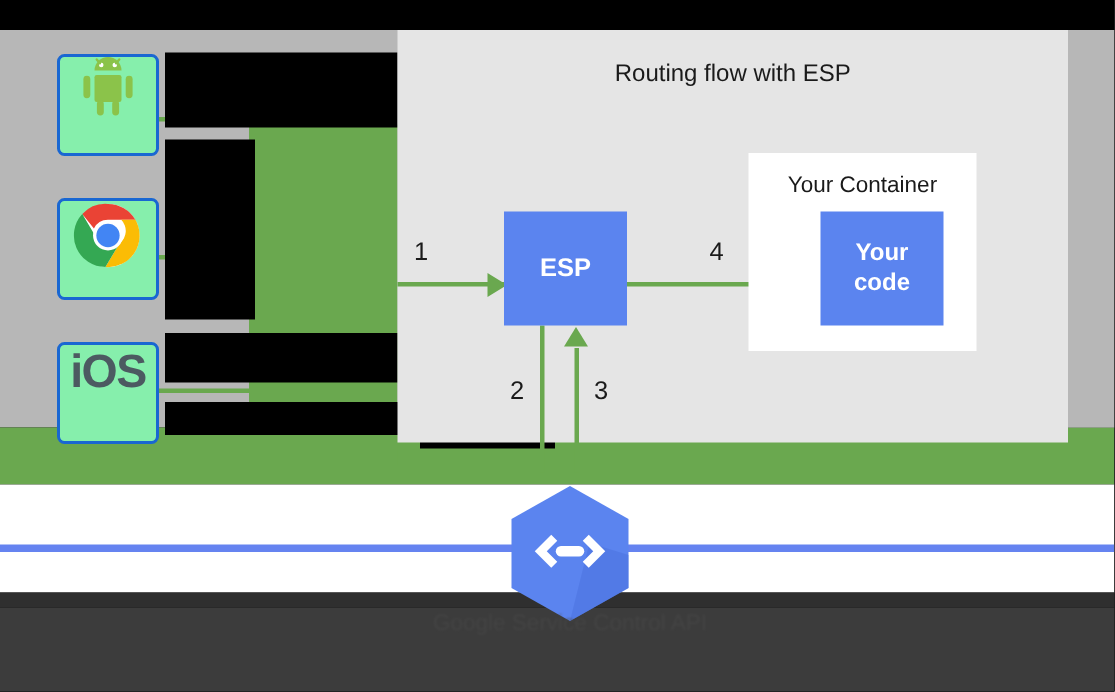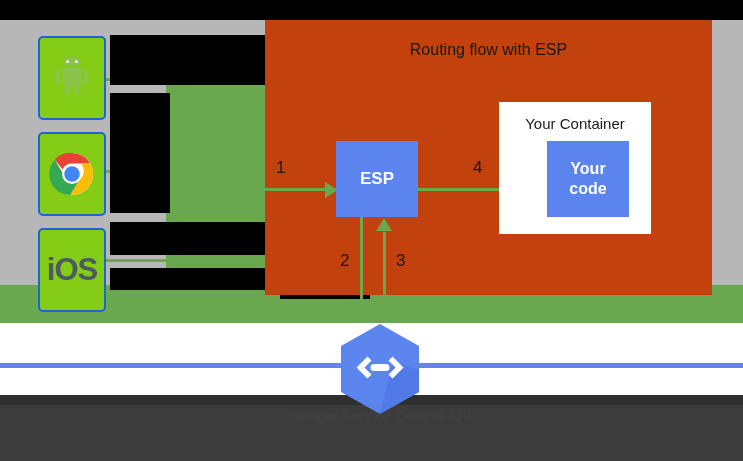--- a/index.html
+++ b/index.html
@@ -91,27 +91,27 @@
     filter: blur(1.1px);
     white-space: nowrap;
   }
   #ghost-1 { left: 124px; top: 126px; }
   #ghost-2 { left: 124px; top: 148px; }
 
   
   .client-tile {
     position: absolute;
     width: 68px;
-    height: 84px;
-    background: #84cc16;
+    height: 68px;
+    background: #86efac;
     border: 2px solid #1967d2;
     border-radius: 5px;
     box-sizing: border-box;
     display: flex;
-    align-items: center;
+    align-items: flex-start;
     justify-content: center;
   }
   #client-android { left: 38px; top: 36px; }
   #client-chrome  { left: 38px; top: 132px; }
   #client-ios     { left: 38px; top: 228px; }
 
   .ios-text {
     font-family: "Liberation Sans", sans-serif;
     font-size: 31px;
     font-weight: 700;
@@ -129,21 +129,21 @@
   #wire-chrome  { left: 106px; top: 170px; width: 62px; }
   #wire-ios     { left: 106px; top: 259px; width: 62px; }
 
   
   #diagram-panel {
     position: absolute;
     left: 265px;
     top: 20px;
     width: 447px;
     height: 275px;
-    background: #c2410c;
+    background: #e5e5e5;
   }
   #diagram-title {
     position: absolute;
     left: 0;
     top: 21px;
     width: 447px;
     text-align: center;
     font-size: 16px;
     color: #1a1a1a;
   }

